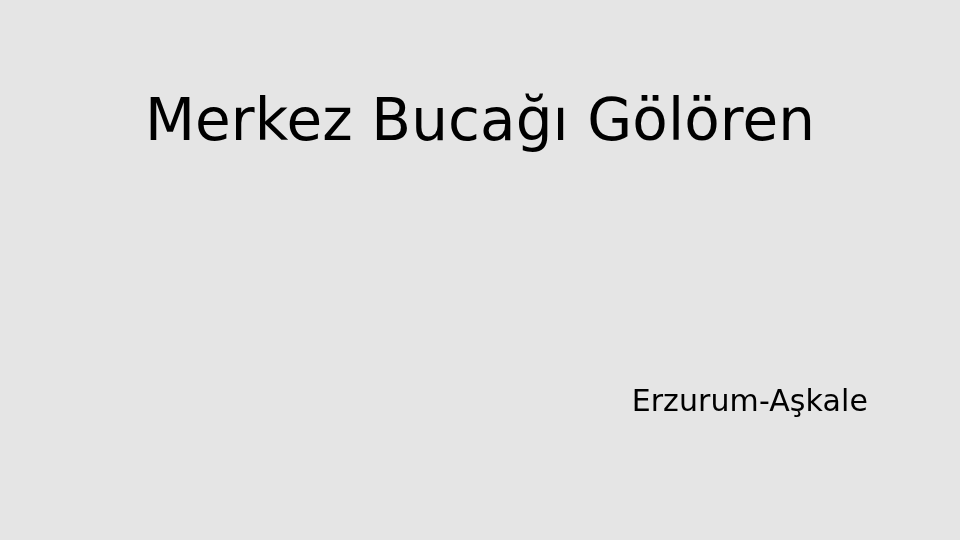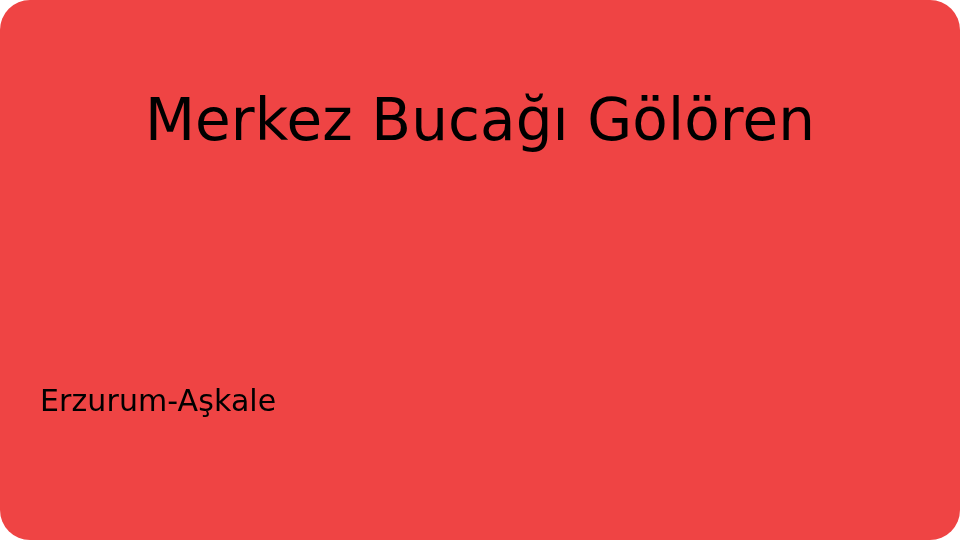--- a/index.html
+++ b/index.html
@@ -13,23 +13,22 @@
     height: 540px;
     overflow: hidden;
     font-family: "DejaVu Sans", "Liberation Sans", sans-serif;
   }
 
   .slide {
     position: relative;
     box-sizing: border-box;
     width: 960px;
     height: 540px;
-    background: #ef4444;
+    background: #e5e5e5;
     overflow: hidden;
-    border-radius: 30px;
   }
 
   
   .title-block {
     position: absolute;
     left: 0;
     top: 86px;
     width: 960px;
     text-align: center;
     padding: 0 40px;
@@ -51,21 +50,21 @@
     display: block;
     height: 68px;
   }
 
   
   .subtitle-block {
     position: absolute;
     left: 0;
     top: 383px;
     width: 908px;
-    text-align: left;
+    text-align: right;
     padding: 0 40px;
     box-sizing: border-box;
   }
 
   .subtitle-line {
     display: block;
     color: #000000;
     font-family: "DejaVu Sans", "Liberation Sans", sans-serif;
     font-size: 30px;
     font-weight: 400;

